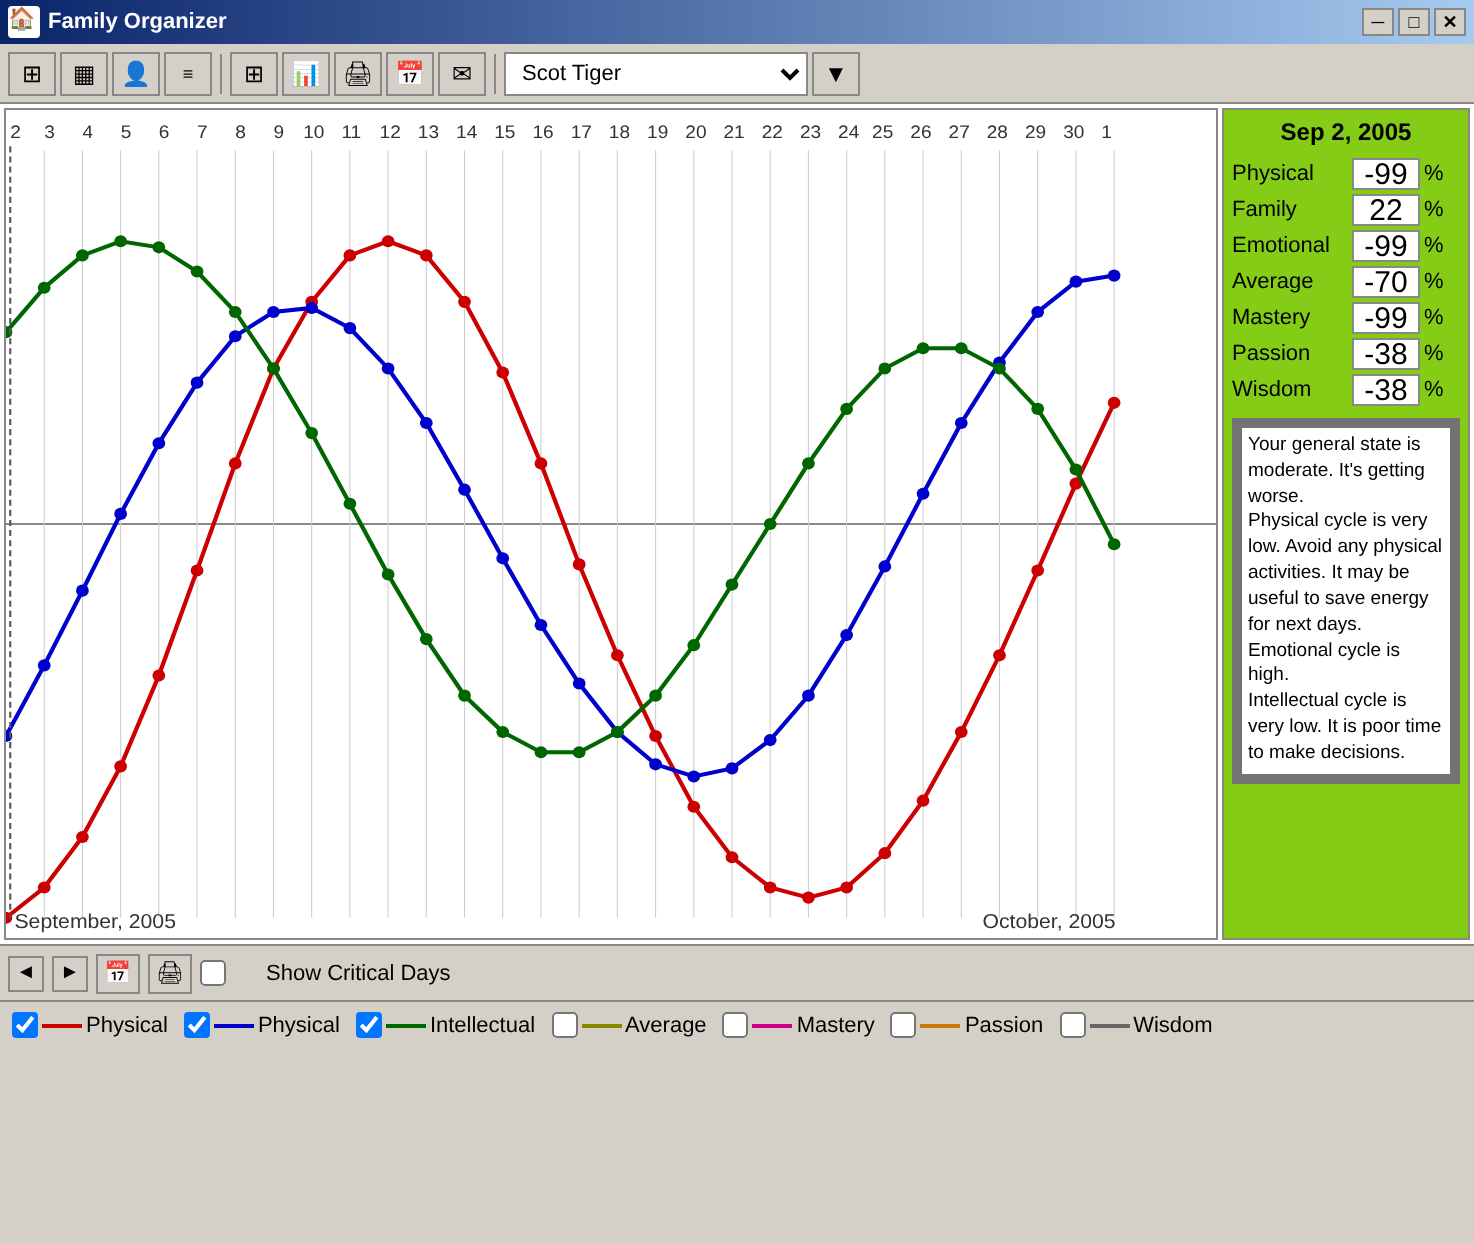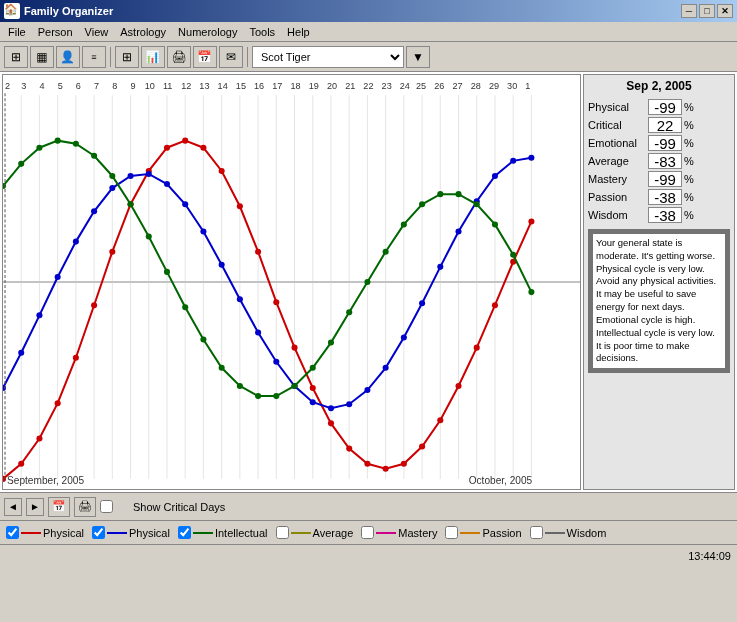--- a/index.html
+++ b/index.html
@@ -73,22 +73,22 @@
       flex: 1;
       background: white;
       position: relative;
       overflow: hidden;
       border: 1px solid #888;
       margin: 2px;
     }
 
     
     .right-panel {
-      width: 152px;
-      background: #e5e5e5;
+      width: 124px;
+      background: #84cc16;
       border: 1px solid #888;
       margin: 2px 2px 2px 0;
       padding: 4px;
     }
     .right-panel-date {
       font-weight: bold;
       font-size: 12px;
       text-align: center;
       margin-bottom: 6px;
     }
@@ -172,29 +172,20 @@
   <div class="title-bar">
     <span class="title-bar-icon">🏠</span>
     <span class="title-bar-text">Family Organizer</span>
     <div class="title-bar-buttons">
       <div class="tb-btn">─</div>
       <div class="tb-btn">□</div>
       <div class="tb-btn close">✕</div>
     </div>
   </div>
 
-  <div class="menu-bar">
-    <span class="menu-item">File</span>
-    <span class="menu-item">Person</span>
-    <span class="menu-item">View</span>
-    <span class="menu-item">Astrology</span>
-    <span class="menu-item">Numerology</span>
-    <span class="menu-item">Tools</span>
-    <span class="menu-item">Help</span>
-  </div>
 
   <div class="toolbar">
     <div class="tb-icon-btn">⊞</div>
     <div class="tb-icon-btn">▦</div>
     <div class="tb-icon-btn">👤</div>
     <div class="tb-icon-btn" style="font-size:9px;">≡</div>
     <div class="tb-separator"></div>
     <div class="tb-icon-btn">⊞</div>
     <div class="tb-icon-btn">📊</div>
     <div class="tb-icon-btn">🖨</div>
@@ -484,32 +475,32 @@
 
     <div class="right-panel">
       <div class="right-panel-date">Sep 2, 2005</div>
 
       <div class="bio-row">
         <span class="bio-label">Physical</span>
         <span class="bio-value">-99</span>
         <span class="bio-pct">%</span>
       </div>
       <div class="bio-row">
-        <span class="bio-label">Critical</span>
+        <span class="bio-label">Family</span>
         <span class="bio-value">22</span>
         <span class="bio-pct">%</span>
       </div>
       <div class="bio-row">
         <span class="bio-label">Emotional</span>
         <span class="bio-value">-99</span>
         <span class="bio-pct">%</span>
       </div>
       <div class="bio-row">
         <span class="bio-label">Average</span>
-        <span class="bio-value">-83</span>
+        <span class="bio-value">-70</span>
         <span class="bio-pct">%</span>
       </div>
       <div class="bio-row">
         <span class="bio-label">Mastery</span>
         <span class="bio-value">-99</span>
         <span class="bio-pct">%</span>
       </div>
       <div class="bio-row">
         <span class="bio-label">Passion</span>
         <span class="bio-value">-38</span>
@@ -572,16 +563,13 @@
       <div class="legend-color" style="background:#cc7700;"></div>
       <span>Passion</span>
     </label>
     <label class="legend-item">
       <input type="checkbox" style="">
       <div class="legend-color" style="background:#666666;"></div>
       <span>Wisdom</span>
     </label>
   </div>
 
-  <div class="status-bar">
-    <span>13:44:09</span>
-  </div>
 </div>
 
 </body></html>

